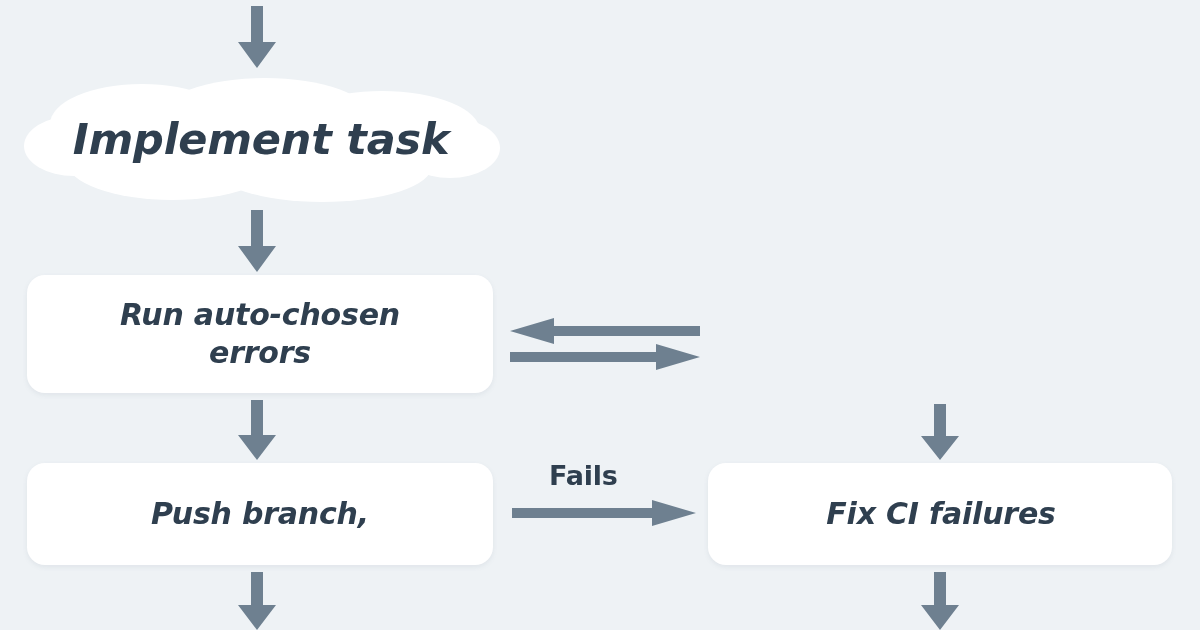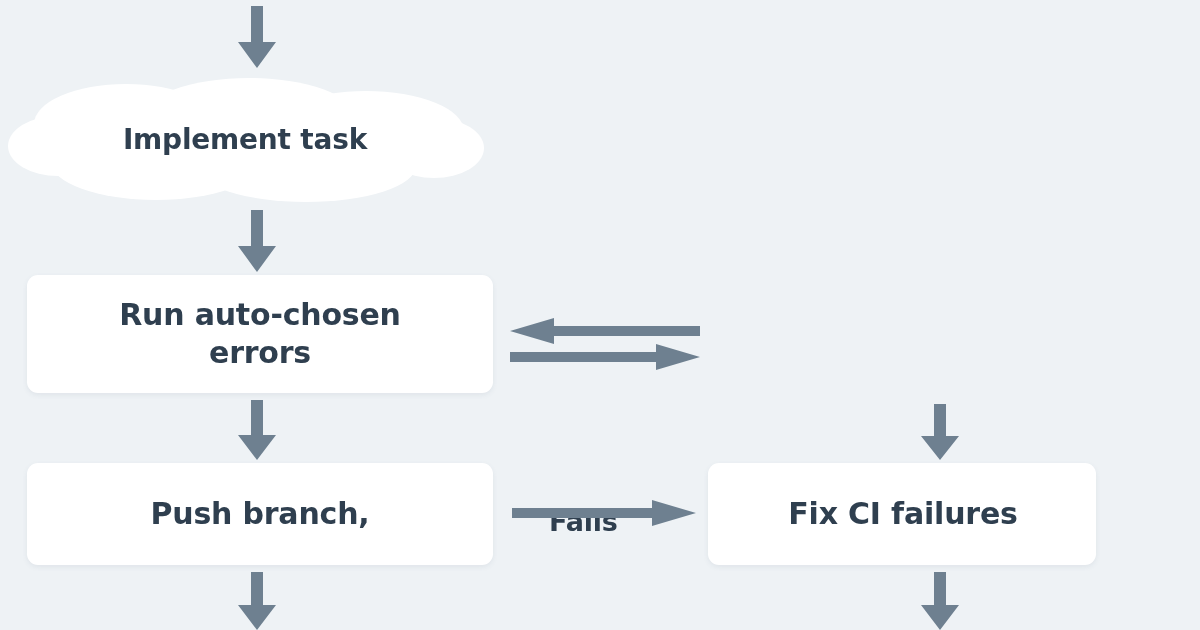--- a/index.html
+++ b/index.html
@@ -31,23 +31,24 @@
     text-align: center;
     color: #2f3f4f;
     font-weight: 700;
     line-height: 1.28;
     letter-spacing: -0.2px;
   }
 
   
   .box {
     background: #ffffff;
-    border-radius: 11px;
+    border-radius: 18px;
     box-shadow: 0 2px 5px rgba(100, 120, 140, 0.10);
     padding: 6px 14px;
+    font-style: italic;
   }
 
   
   .cloud {
     background: transparent;
   }
   .cloud svg {
     position: absolute;
     left: 0;
     top: 0;
@@ -86,21 +87,21 @@
 <body>
 
 <div id="canvas">
 
   <div class="arrow" style="left:238px; top:6px; width:38px; height:62px;">
     <svg viewBox="0 0 38 62" preserveAspectRatio="none">
       <path d="M13 0 H25 V36 H38 L19 62 L0 36 H13 Z" fill="#6e8090"></path>
     </svg>
   </div>
 
-  <div class="node cloud" style="left:6px; top:76px; width:478px; height:128px; font-size:28px;">
+  <div class="node cloud" style="left:22px; top:76px; width:478px; height:128px; font-size:43px;font-style:italic;">
     <svg viewBox="0 0 478 128" preserveAspectRatio="none">
       <g fill="#ffffff">
         <ellipse cx="120" cy="48" rx="92" ry="40"></ellipse>
         <ellipse cx="243" cy="40" rx="105" ry="38"></ellipse>
         <ellipse cx="360" cy="55" rx="98" ry="40"></ellipse>
         <ellipse cx="52" cy="70" rx="50" ry="30"></ellipse>
         <ellipse cx="428" cy="72" rx="50" ry="30"></ellipse>
         <ellipse cx="150" cy="86" rx="105" ry="38"></ellipse>
         <ellipse cx="300" cy="90" rx="110" ry="36"></ellipse>
         <rect x="40" y="48" width="400" height="46" rx="22"></rect>
@@ -142,29 +143,29 @@
   <div class="arrow" style="left:921px; top:404px; width:38px; height:56px;">
     <svg viewBox="0 0 38 56" preserveAspectRatio="none">
       <path d="M13 0 H25 V32 H38 L19 56 L0 32 H13 Z" fill="#6e8090"></path>
     </svg>
   </div>
 
   <div class="node box" style="left:27px; top:463px; width:466px; height:102px; font-size:30px; ">
     <span>Push branch,</span>
   </div>
 
-  <div class="edge-label" style="left:549px; top:460px;margin-top:46px;">Fails</div>
+  <div class="edge-label" style="left:549px; top:460px;">Fails</div>
 
   <div class="arrow" style="left:512px; top:500px; width:184px; height:26px;">
     <svg viewBox="0 0 184 26" preserveAspectRatio="none">
       <path d="M0 8 H140 V0 L184 13 L140 26 V18 H0 Z" fill="#6e8090"></path>
     </svg>
   </div>
 
-  <div class="node box" style="left:708px; top:463px; width:388px; height:102px; font-size:30px;padding-left:16px;">
+  <div class="node box" style="left:708px; top:463px; width:464px; height:102px; font-size:30px;padding-left:16px;">
     <span>Fix CI failures</span>
   </div>
 
   <div class="arrow" style="left:238px; top:572px; width:38px; height:58px;">
     <svg viewBox="0 0 38 58" preserveAspectRatio="none">
       <path d="M13 0 H25 V33 H38 L19 58 L0 33 H13 Z" fill="#6e8090"></path>
     </svg>
   </div>
 
   <div class="arrow" style="left:921px; top:572px; width:38px; height:58px;">

